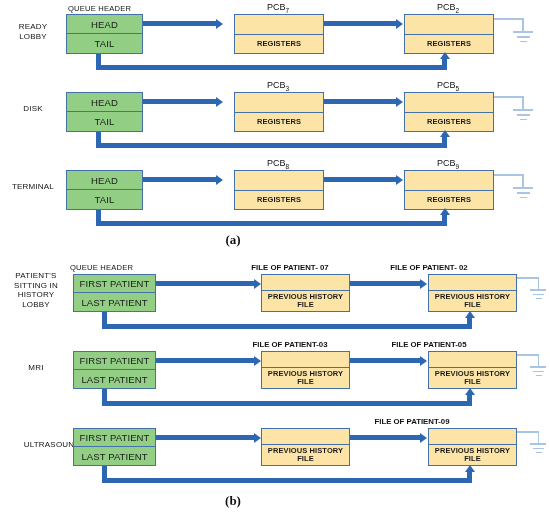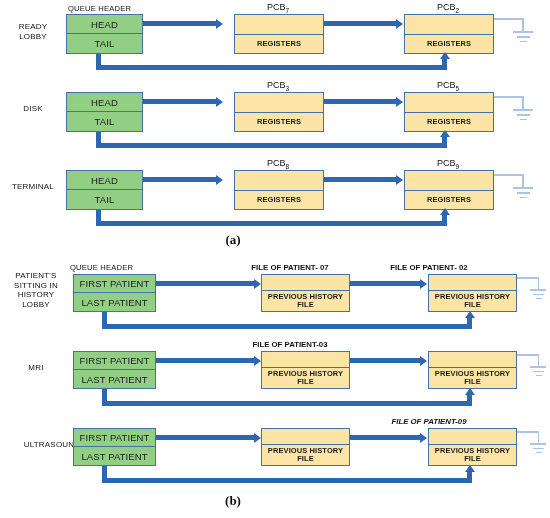--- a/index.html
+++ b/index.html
@@ -349,20 +349,21 @@
 
     <div class="cap bold" style="left:210px; top:82px; width:160px;">FILE OF PATIENT-03</div>
     <div class="pcb" style="left:261px; top:93px; width:89px; height:38px;">
       <div class="pcb-top" style="height:16px;"></div>
       <div class="pcb-bot" style="height:20.7px;">PREVIOUS HISTORY FILE</div>
     </div>
 
     <div class="bar" style="left:350px; top:100px; width:72px; height:5px;"></div>
     <div class="arrowhead-r" style="left:420px; top:97.5px;"></div>
 
+    <div class="cap bold" style="left:349px; top:82px; width:160px;">FILE OF PATIENT-05</div>
     <div class="pcb" style="left:428px; top:93px; width:89px; height:38px;">
       <div class="pcb-top" style="height:16px;"></div>
       <div class="pcb-bot" style="height:20.7px;">PREVIOUS HISTORY FILE</div>
     </div>
 
     <div class="gnd" style="left:517px; top:96px; width:33px; height:32px;">
       <i style="left:0; top:0; width:22px; height:1.5px;"></i>
       <i style="left:20.5px; top:0; width:1.5px; height:13px;"></i>
       <i style="left:13px; top:12px; width:16px; height:1.7px;"></i>
       <i style="left:16px; top:16.5px; width:11px; height:1.5px;"></i>
@@ -387,21 +388,21 @@
     <div class="arrowhead-r" style="left:254px; top:174.5px;"></div>
 
     <div class="pcb" style="left:261px; top:170px; width:89px; height:38px;">
       <div class="pcb-top" style="height:16px;"></div>
       <div class="pcb-bot" style="height:20.7px;">PREVIOUS HISTORY FILE</div>
     </div>
 
     <div class="bar" style="left:350px; top:177px; width:72px; height:5px;"></div>
     <div class="arrowhead-r" style="left:420px; top:174.5px;"></div>
 
-    <div class="cap bold" style="left:349px; top:159px; width:160px;font-style:italic;">FILE OF PATIENT-09</div>
+    <div class="cap bold" style="left:332px; top:159px; width:160px;">FILE OF PATIENT-09</div>
     <div class="pcb" style="left:428px; top:170px; width:89px; height:38px;">
       <div class="pcb-top" style="height:16px;"></div>
       <div class="pcb-bot" style="height:20.7px;">PREVIOUS HISTORY FILE</div>
     </div>
 
     <div class="gnd" style="left:517px; top:173px; width:33px; height:32px;">
       <i style="left:0; top:0; width:22px; height:1.5px;"></i>
       <i style="left:20.5px; top:0; width:1.5px; height:13px;"></i>
       <i style="left:13px; top:12px; width:16px; height:1.7px;"></i>
       <i style="left:16px; top:16.5px; width:11px; height:1.5px;"></i>

